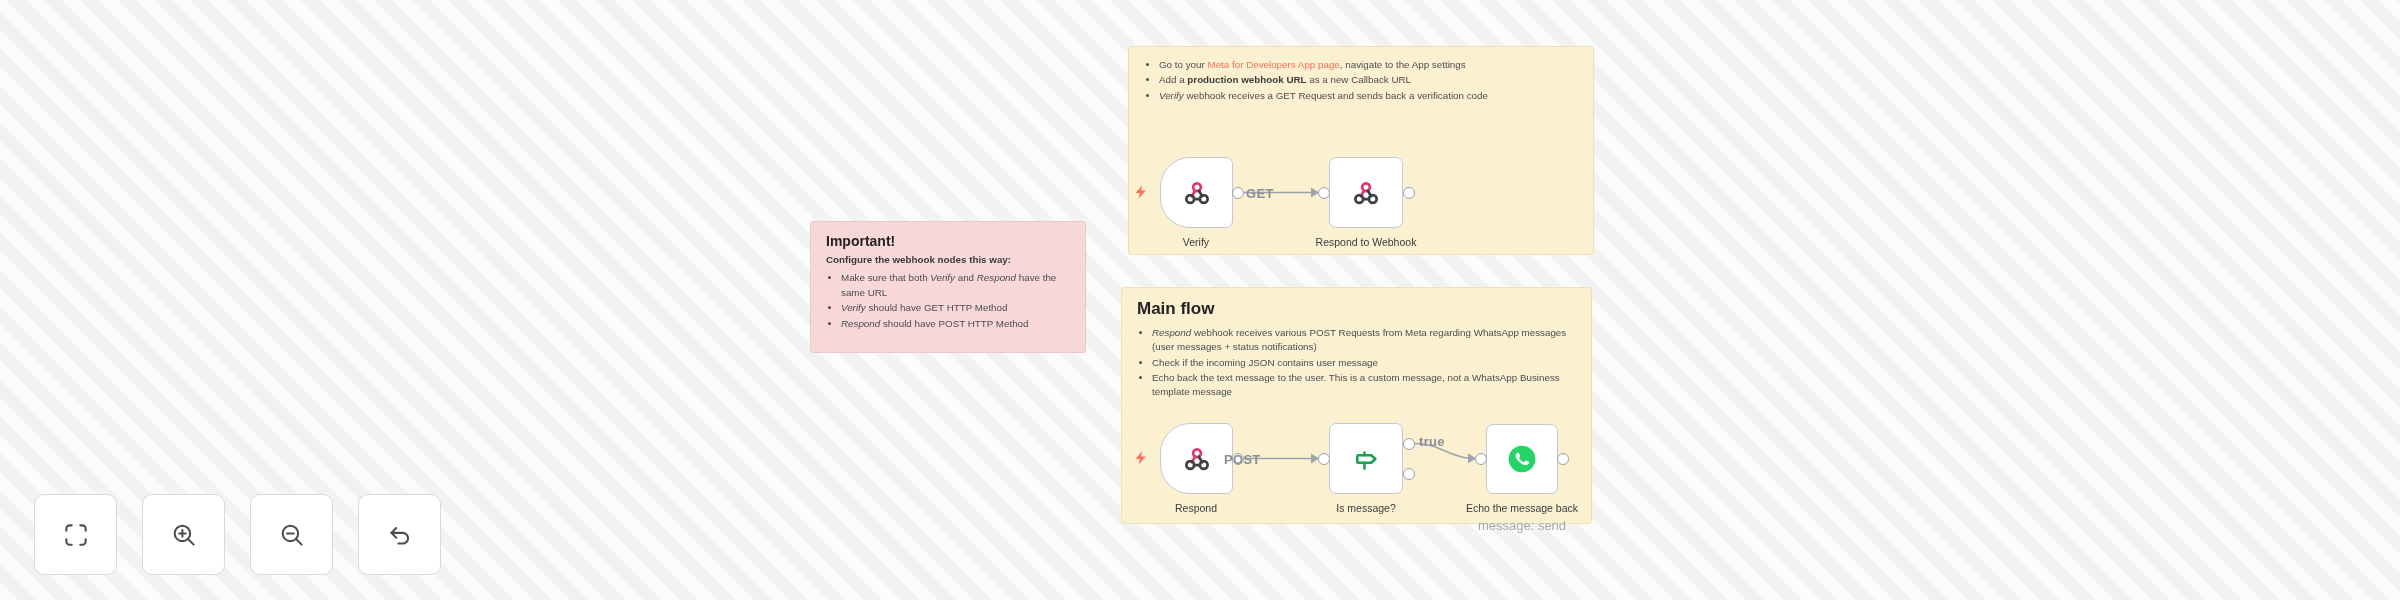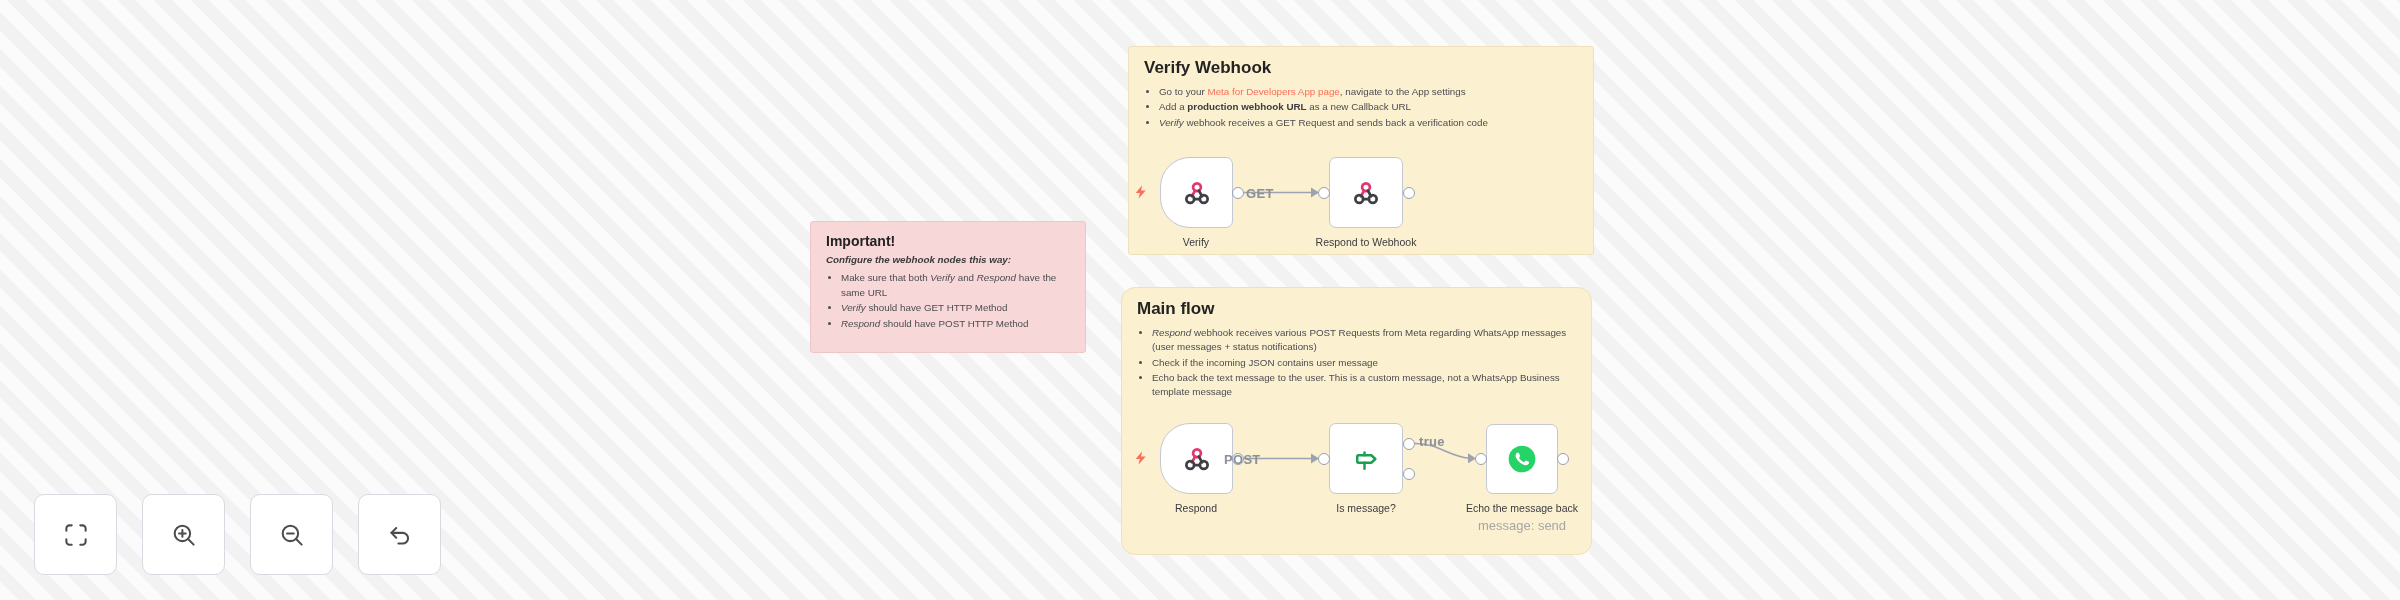--- a/index.html
+++ b/index.html
@@ -9,21 +9,21 @@
     background-color:#f5f5f6;
     background-image:repeating-linear-gradient(45deg, rgba(255,255,255,.6) 0 13px, rgba(0,0,0,0.012) 13px 26px);
   }
   
   .sticky{position:absolute; border-radius:3px; box-sizing:border-box;}
   .sticky.yellow{background:#fbf0cf; border:1px solid #eee1ba;}
   .sticky.pink{background:#f8d7d8; border:1px solid #eec6c8;}
   .sticky .inner{padding:11px 15px 9px 15px;}
   .sticky h2{margin:0 0 7px 0; font-size:17px; line-height:1.15; color:#232323; font-weight:700;}
   .sticky.pink h2{font-size:14px; margin-bottom:5px;}
-  .sticky .subtitle{font-size:9.8px; font-weight:700; color:#3a3a3a; margin:0 0 6px 0;font-style:italic;}
+  .sticky .subtitle{font-size:9.8px; font-weight:700; color:#3a3a3a; margin:0 0 6px 0;}
   .sticky ul{margin:0; padding:0 0 0 15px; list-style:disc outside;}
   .sticky li{font-size:9.8px; line-height:1.48; color:#4c4c52; margin:0 0 1px 0;}
   .seg-plain{color:#4c4c52;}
   .seg-link{color:#ff6d5a; cursor:pointer;}
   .seg-bold{font-weight:700; color:#3c3c42;}
   .seg-italic{font-style:italic;}
   
   .node{position:absolute; background:#fff; border:1.6px solid #c2c8d4; box-sizing:border-box;
         display:flex; align-items:center; justify-content:center; cursor:pointer;}
   .node.square{border-radius:7px;}
@@ -52,30 +52,29 @@
       <ul>
           <li><span class="seg-plain">Make sure that both </span><span class="seg-italic">Verify</span><span class="seg-plain"> and </span><span class="seg-italic">Respond</span><span class="seg-plain"> have the same URL</span></li>
           <li><span class="seg-italic">Verify</span><span class="seg-plain"> should have GET HTTP Method</span></li>
           <li><span class="seg-italic">Respond</span><span class="seg-plain"> should have POST HTTP Method</span></li>
         </ul>
     </div>
   </div>
 
   <div class="sticky yellow" style="left:1128px; top:46px; width:466px; height:209px;">
     <div class="inner">
-      <h2>Verify Webhook</h2>
       <ul>
           <li><span class="seg-plain">Go to your </span><span class="seg-link">Meta for Developers App page</span><span class="seg-plain">, navigate to the App settings</span></li>
           <li><span class="seg-plain">Add a </span><span class="seg-bold">production webhook URL</span><span class="seg-plain"> as a new Callback URL</span></li>
           <li><span class="seg-italic">Verify</span><span class="seg-plain"> webhook receives a GET Request and sends back a verification code</span></li>
         </ul>
     </div>
   </div>
 
-  <div class="sticky yellow" style="left:1121px; top:287px; width:471px; height:268px;border-radius:14px;">
+  <div class="sticky yellow" style="left:1121px; top:287px; width:471px; height:237px;">
     <div class="inner">
       <h2>Main flow</h2>
       <ul>
           <li><span class="seg-italic">Respond</span><span class="seg-plain"> webhook receives various POST Requests from Meta regarding WhatsApp messages (user messages + status notifications)</span></li>
           <li><span class="seg-plain">Check if the incoming JSON contains user message</span></li>
           <li><span class="seg-plain">Echo back the text message to the user. This is a custom message, not a WhatsApp Business template message</span></li>
         </ul>
     </div>
   </div>
 

